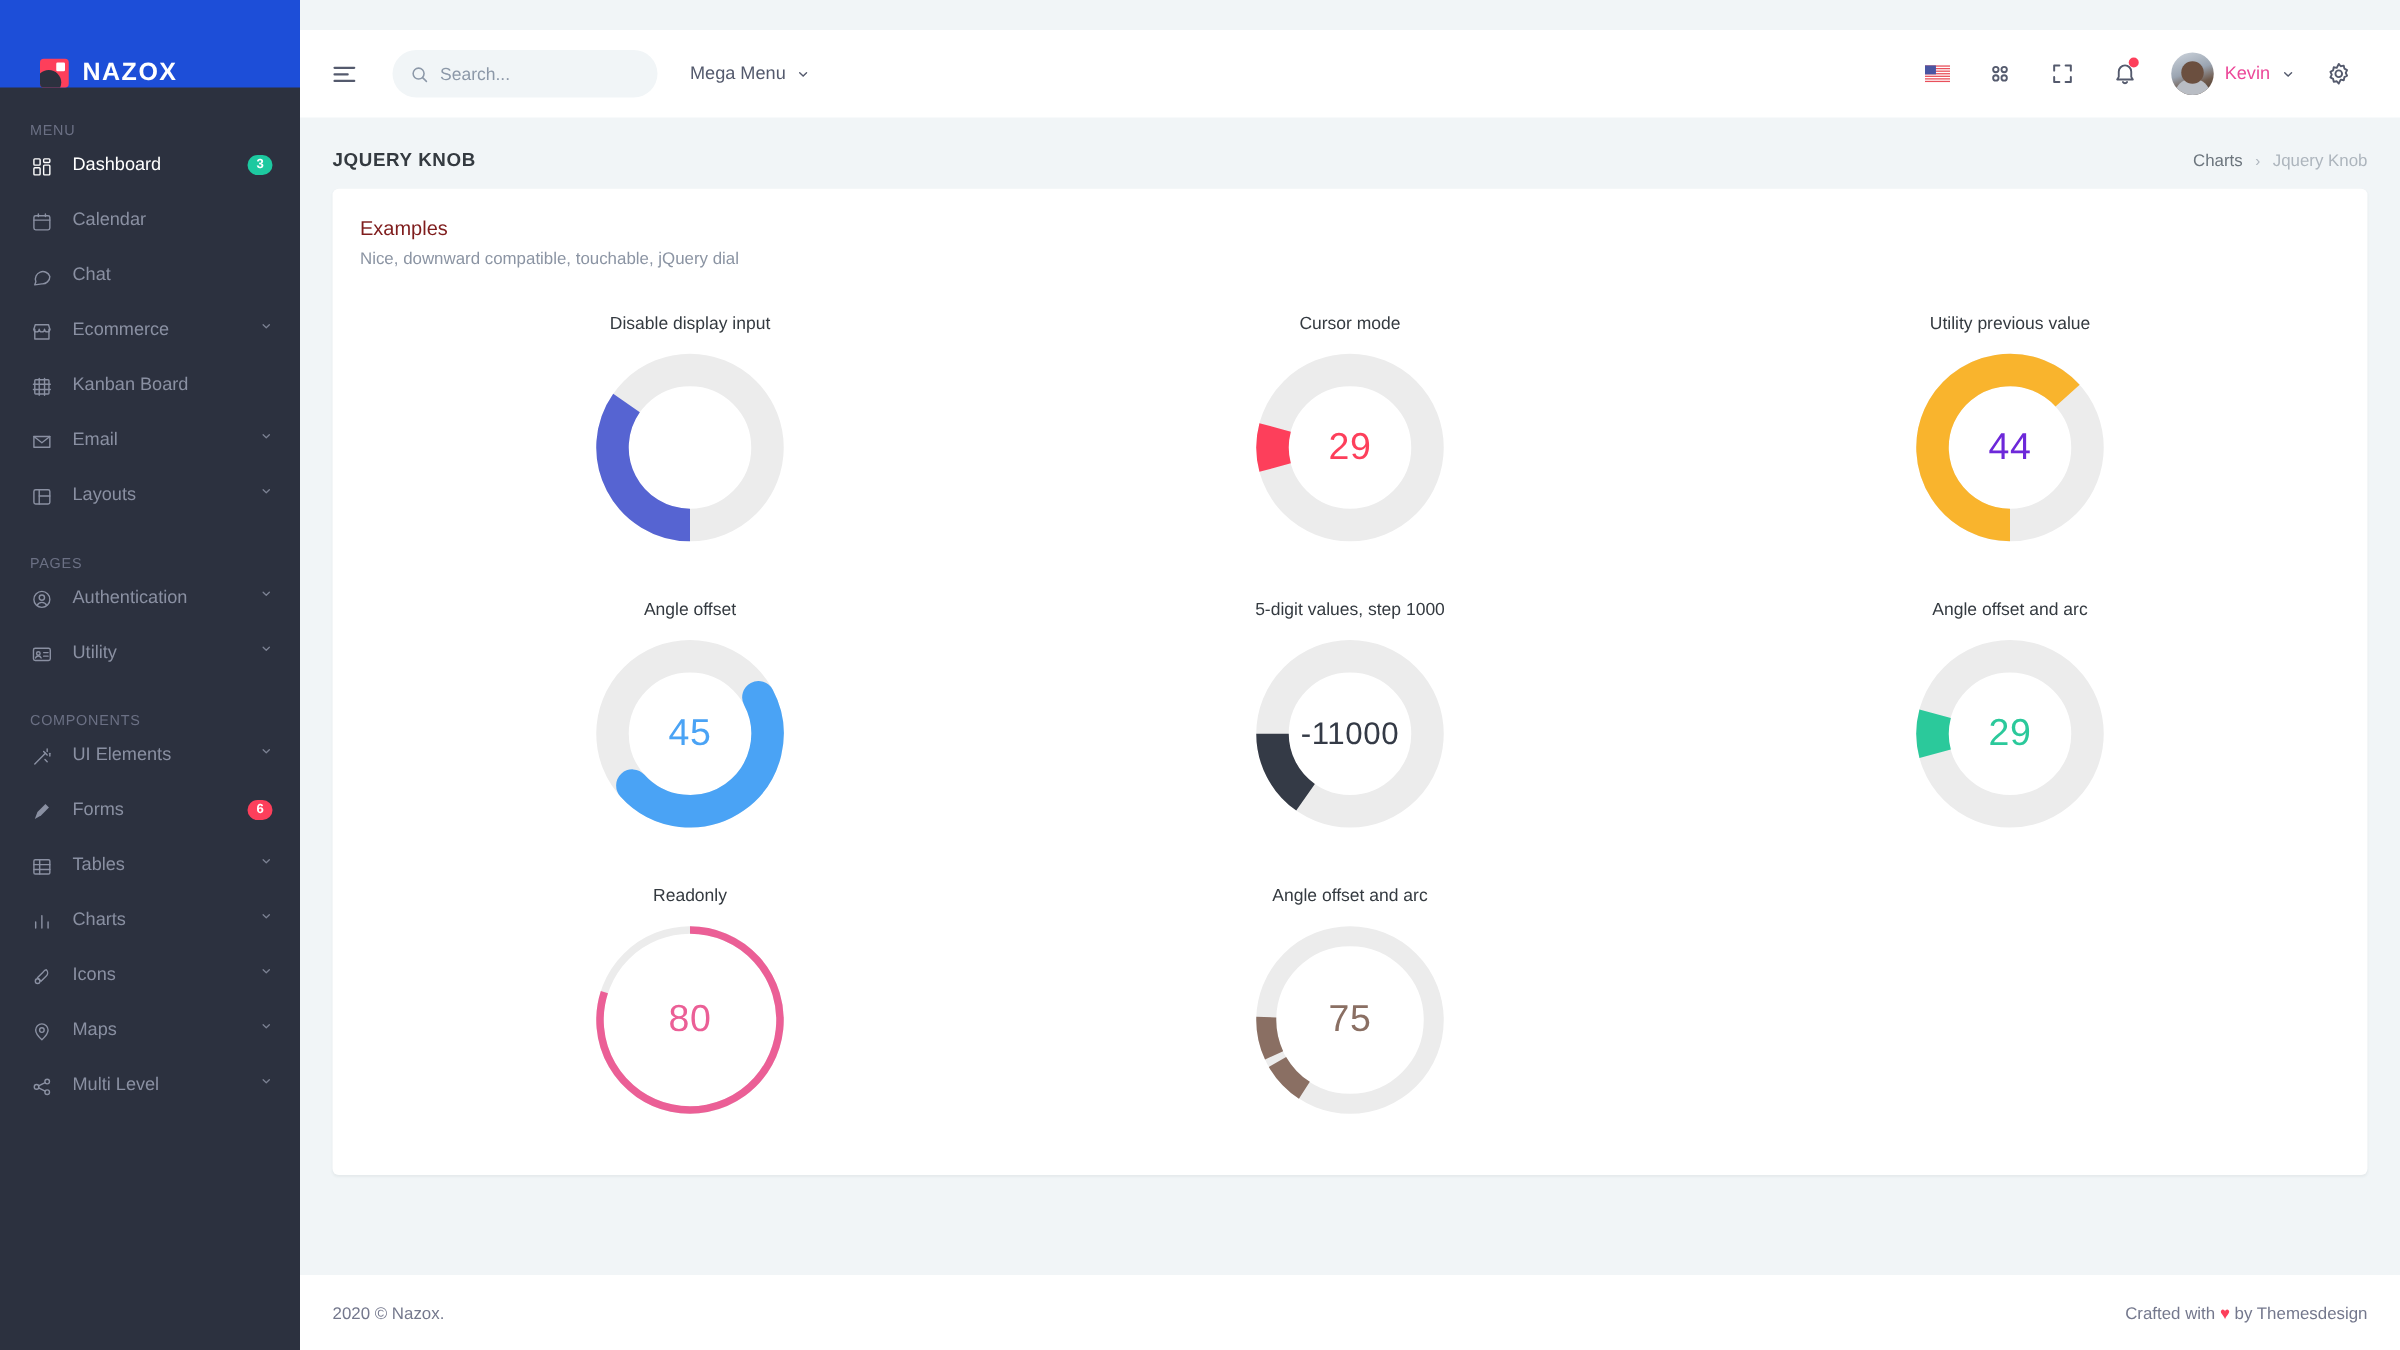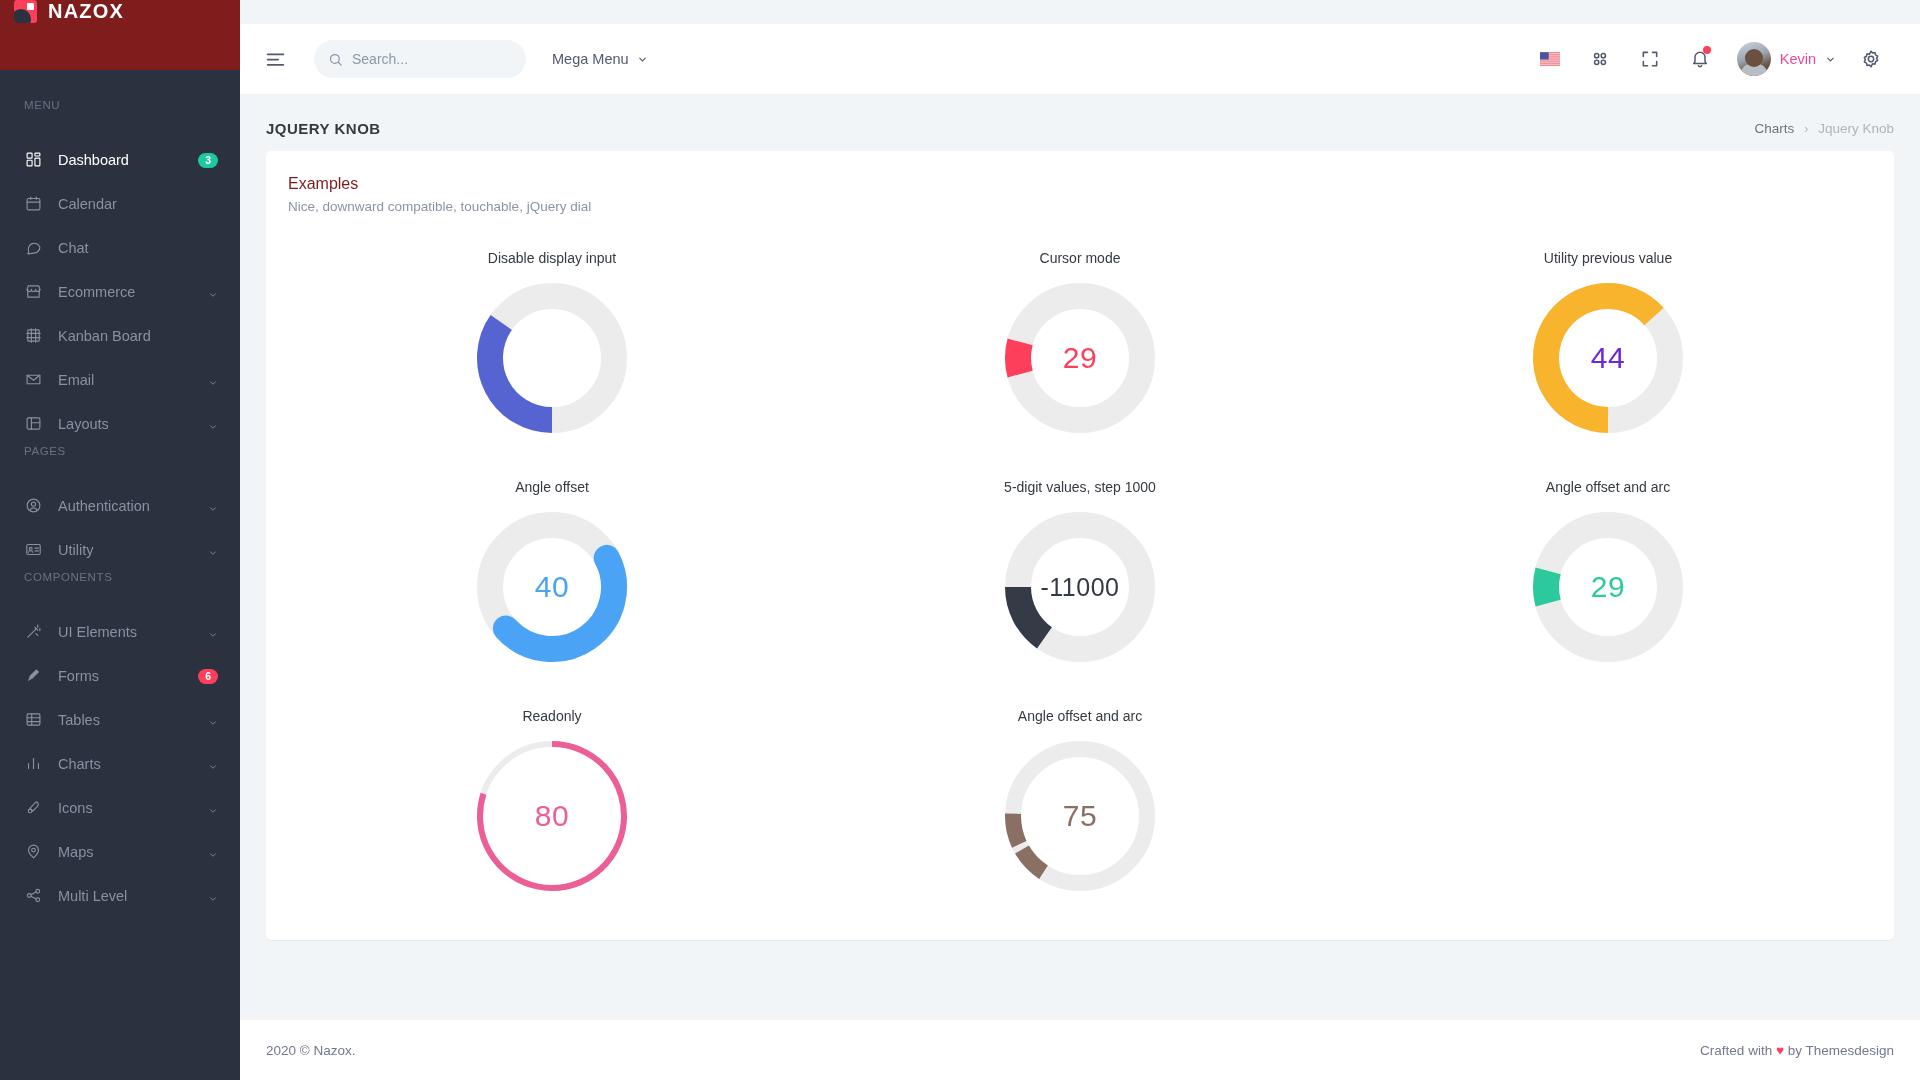--- a/index.html
+++ b/index.html
@@ -13,22 +13,22 @@
 
   
   .sidebar {
     width: 240px; height: 1080px;
     background: #2c313f;
     flex: 0 0 240px;
     position: relative;
     overflow: hidden;
   }
   .brand {
-    height: 70px; display: flex; align-items: flex-start;
-    padding-left: 14px; background: #7f1d1d;
+    height: 70px; display: flex; align-items: flex-end;
+    padding-left: 32px; background: #1d4ed8;
   }
   .brand-mark {
     width: 23px; height: 23px; border-radius: 3px;
     background: #fd3f5b; position: relative; overflow: hidden;
     margin-right: 11px; flex: 0 0 23px;
   }
   .brand-mark:after {
     content: ""; position: absolute; left: -3px; top: 9px;
     width: 20px; height: 20px; border-radius: 50%;
     background: #2c313f;
@@ -40,21 +40,21 @@
   }
   .brand-text {
     color: #ffffff; font-size: 20px; font-weight: 700; letter-spacing: 1.2px;
   }
   .menu-wrap { padding-top: 16px; }
   .menu-title {
     color: #6b7084; font-size: 11.5px; letter-spacing: 0.6px;
     padding: 13px 0 13px 24px; text-transform: uppercase;
   }
   .nav-item {
-    display: flex; align-items: flex-end;
+    display: flex; align-items: flex-start;
     height: 44px; padding: 0 22px 0 24px;
     color: #8a90a2; font-size: 14.5px; cursor: pointer;
     position: relative;
   }
   .nav-item.active { color: #ffffff; }
   .nav-item .ico {
     width: 18px; height: 18px; flex: 0 0 18px; margin-right: 16px;
     display: flex; align-items: center; justify-content: center;
   }
   .nav-item .ico svg { width: 17px; height: 17px; display: block; }
@@ -530,21 +530,21 @@
                 <div class="knob-val" style="color: #6d28d9;">44</div>
               </div>
             </div>
             <div class="knob-cell">
               <div class="knob-label">Angle offset</div>
               <div class="knob-wrap">
                 <svg viewBox="0 0 152 152">
                   <circle cx="76" cy="76" r="62" fill="none" stroke="#ececec" stroke-width="26"></circle>
                   <path d="M 105.10723689272524 130.74275075725348 A 62 62 0 0 1 34.51390240575078 29.92502082040157" fill="none" stroke="#4aa3f5" stroke-width="26" stroke-linecap="round"></path>
                 </svg>
-                <div class="knob-val" style="color: rgb(74, 163, 245);">40</div>
+                <div class="knob-val" style="color: rgb(74, 163, 245);">45</div>
               </div>
             </div>
             <div class="knob-cell">
               <div class="knob-label">5-digit values, step 1000</div>
               <div class="knob-wrap">
                 <svg viewBox="0 0 152 152">
                   <circle cx="76" cy="76" r="62" fill="none" stroke="#ececec" stroke-width="26"></circle>
                   <path d="M 25.212573254082493 40.43826094623516 A 62 62 0 0 1 75.99999999999999 14" fill="none" stroke="#343a46" stroke-width="26" stroke-linecap="butt"></path>
                 </svg>
                 <div class="knob-val small" style="color: rgb(52, 58, 70);">-11000</div>

